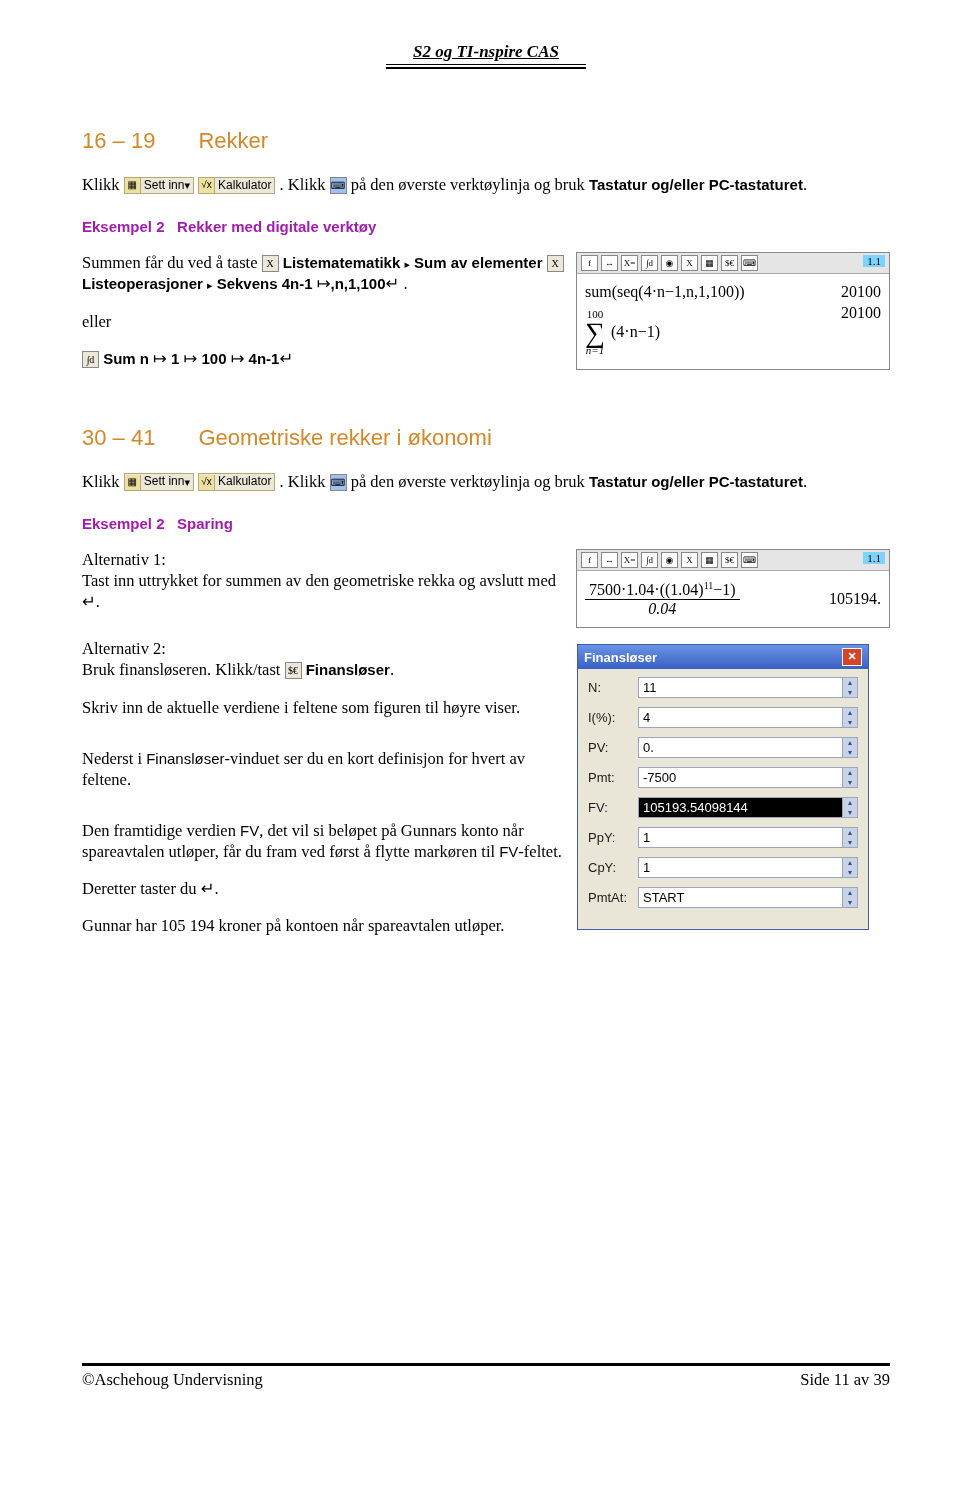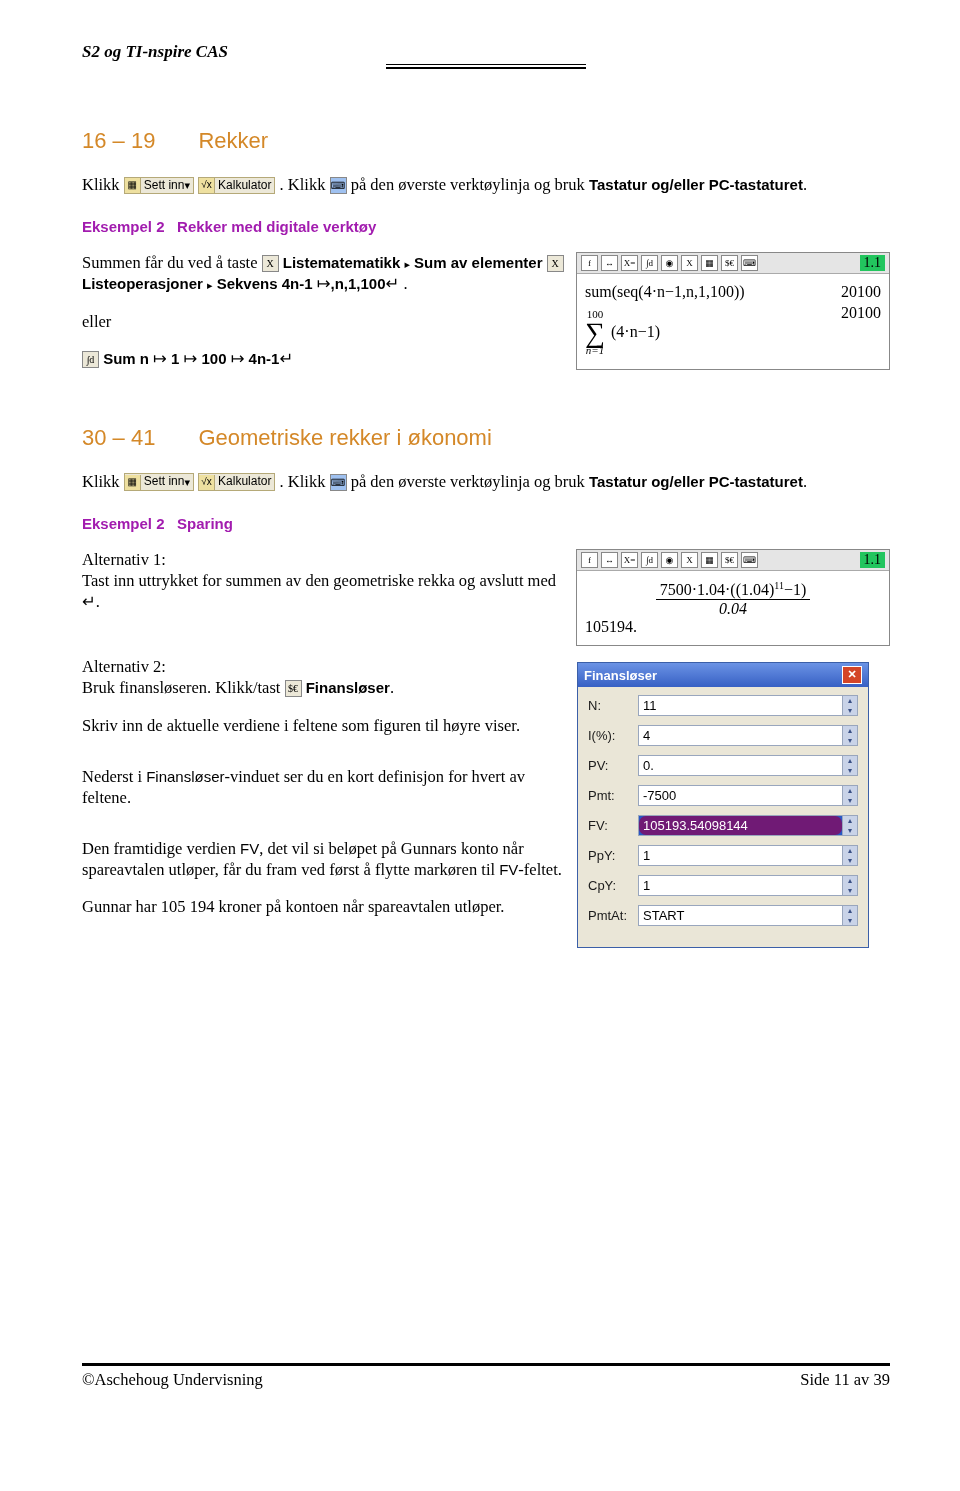--- a/index.html
+++ b/index.html
@@ -11,24 +11,26 @@
     background: #fff;
     width: 960px;
   }
   .page {
     padding: 42px 70px 35px 82px;
     position: relative;
     min-height: 1420px;
     box-sizing: border-box;
   }
   .header {
+    text-align: center;
     font-weight: bold;
     font-size: 17px;
     padding-bottom: 4px;
     margin-bottom: 55px;
+    text-decoration: underline;
   }
   .header-underline {
     width: 200px;
     margin: 2px auto 0 auto;
     border-top: 1px solid #000;
     border-bottom: 2px solid #000;
     height: 2px;
   }
   h2.section {
     font-size: 22px;
@@ -62,22 +64,22 @@
   }
   .calc-toolbar .tbtn {
     width: 15px; height: 14px;
     border: 1px solid #888;
     background: #fff;
     font-size: 9px;
     display: flex; align-items: center; justify-content: center;
   }
   .calc-tab {
     position: absolute; top: 2px; right: 4px;
-    background: #22c55e;
-    font-size: 14px;
+    background: #7dd3fc;
+    font-size: 11px;
     padding: 0 4px;
   }
   .calc-body {
     padding: 6px 8px;
     font-size: 16px;
   }
   .calc-row { display: flex; justify-content: space-between; margin: 3px 0; }
   .sum-block { display: flex; align-items: center; height: 56px; }
   .sigma {
     display: flex; flex-direction: column; align-items: center;
@@ -157,21 +159,21 @@
     border: 1px solid #99a6bd;
     background: #fff;
   }
   .finans-field input {
     border: none; outline: none;
     flex: 1; padding: 2px 4px;
     font-size: 13px;
     font-family: Tahoma, Arial, sans-serif;
   }
   .finans-field.sel { background: #2757c5; }
-  .finans-field.sel input { background: #701a75; color: #fff; border-radius: 7px; }
+  .finans-field.sel input { background: #000000; color: #fff; }
   .spin {
     width: 14px;
     background: #c9d3e8;
     border-left: 1px solid #99a6bd;
     display: flex; flex-direction: column;
     font-size: 8px;
     text-align: center; line-height: 8px;
     color: #3a5085;
   }
   .spin div { flex: 1; display:flex; align-items:center; justify-content:center; }
@@ -333,21 +335,21 @@
           <div class="tbtn">X=</div>
           <div class="tbtn">∫d</div>
           <div class="tbtn">◉</div>
           <div class="tbtn">X</div>
           <div class="tbtn">▦</div>
           <div class="tbtn">$€</div>
           <div class="tbtn">⌨</div>
           <div class="calc-tab">1.1</div>
         </div>
         <div class="calc-body">
-          <div class="calc-row" style="flex-direction:column;">
+          <div class="calc-row" style="align-items:center;">
             <span class="frac-wrap">
               <span class="frac-top">7500·1.04·((1.04)<span class="sup">11</span>−1)</span>
               <span class="frac-bot">0.04</span>
             </span>
             <span>105194.</span>
           </div>
         </div>
       </div>
     </div>
   </div>
@@ -360,20 +362,23 @@
         <span class="inline-icon">$€</span>
         <span class="sans bold">Finansløser</span><span>.</span>
       </p>
       <p>Skriv inn de aktuelle verdiene i feltene som figuren til høyre viser.</p>
       <p style="margin-top:30px;">
         <span>Nederst i </span><span class="sans">Finansløser</span><span>-vinduet ser du en kort definisjon for hvert av feltene.</span>
       </p>
       <p style="margin-top:30px;">
         Den framtidige verdien <span class="sans">FV</span>, det vil si beløpet på Gunnars konto når spareavtalen utløper, får du fram ved først å flytte markøren til <span class="sans">FV</span>-feltet.
       </p>
+      <p>
+        <span>Deretter taster du </span><span class="enter-sym">↵</span><span>.</span>
+      </p>
       <p>Gunnar har 105 194 kroner på kontoen når spareavtalen utløper.</p>
     </div>
     <div class="right-col">
       <div class="finans-window" style="margin-top:6px;">
         <div class="finans-title">
           <span>Finansløser</span>
           <span class="finans-close">✕</span>
         </div>
         <div class="finans-body">
           <div class="finans-row">

